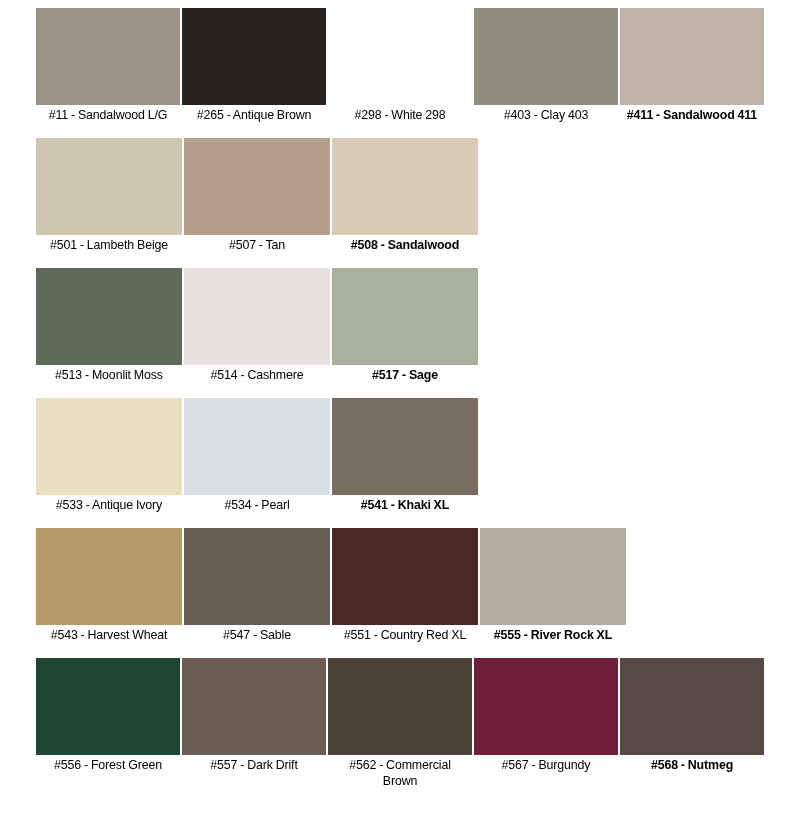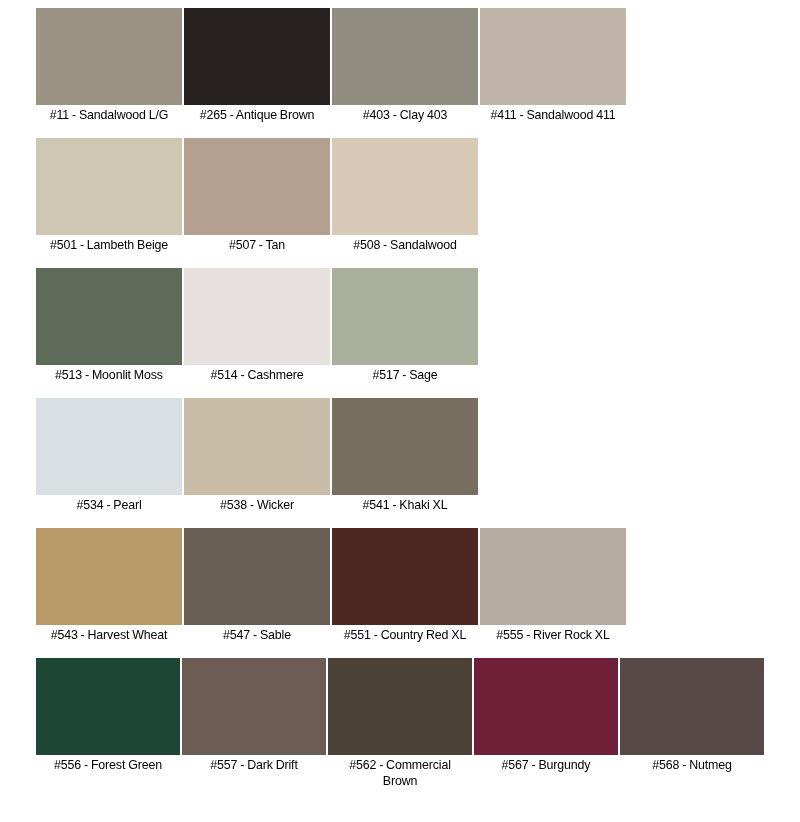--- a/index.html
+++ b/index.html
@@ -32,20 +32,21 @@
 
   .swatch-cell {
     width: 146px;
     margin-right: 2px;
     display: flex;
     flex-direction: column;
     align-items: stretch;
   }
   .swatch-cell:last-child {
     margin-right: 4px;
+    font-weight: bold;
   }
 
   .swatch-chip {
     width: 100%;
     height: 97px;
     display: block;
   }
 
   .swatch-label {
     font-size: 13.2px;
@@ -65,20 +66,24 @@
 
 <div id="swatch-grid">
     <div class="swatch-row">
       <div class="swatch-cell">
         <div class="swatch-chip" style="background-color: rgb(157, 147, 132);"></div>
         <div class="swatch-label">#11 - Sandalwood L/G</div>
       </div>
       <div class="swatch-cell">
         <div class="swatch-chip" style="background-color: rgb(40, 35, 32);"></div>
         <div class="swatch-label">#265 - Antique Brown</div>
+      </div>
+      <div class="swatch-cell">
+        <div class="swatch-chip" style="background-color: rgb(255, 255, 255);"></div>
+        <div class="swatch-label">#298 - White 298</div>
       </div>
       <div class="swatch-cell">
         <div class="swatch-chip" style="background-color: rgb(145, 141, 129);"></div>
         <div class="swatch-label">#403 - Clay 403</div>
       </div>
       <div class="swatch-cell">
         <div class="swatch-chip" style="background-color: rgb(192, 180, 169);"></div>
         <div class="swatch-label">#411 - Sandalwood 411</div>
       </div>
     </div>
@@ -105,26 +110,26 @@
         <div class="swatch-chip" style="background-color: rgb(230, 225, 222);"></div>
         <div class="swatch-label">#514 - Cashmere</div>
       </div>
       <div class="swatch-cell">
         <div class="swatch-chip" style="background-color: rgb(169, 177, 157);"></div>
         <div class="swatch-label">#517 - Sage</div>
       </div>
     </div>
     <div class="swatch-row">
       <div class="swatch-cell">
+        <div class="swatch-chip" style="background-color: rgb(234, 223, 192);"></div>
+        <div class="swatch-label">#533 - Antique Ivory</div>
+      </div>
+      <div class="swatch-cell">
         <div class="swatch-chip" style="background-color: rgb(218, 223, 228);"></div>
         <div class="swatch-label">#534 - Pearl</div>
-      </div>
-      <div class="swatch-cell">
-        <div class="swatch-chip" style="background-color: rgb(201, 189, 168);"></div>
-        <div class="swatch-label">#538 - Wicker</div>
       </div>
       <div class="swatch-cell">
         <div class="swatch-chip" style="background-color: rgb(119, 110, 96);"></div>
         <div class="swatch-label">#541 - Khaki XL</div>
       </div>
     </div>
     <div class="swatch-row">
       <div class="swatch-cell">
         <div class="swatch-chip" style="background-color: rgb(183, 154, 103);"></div>
         <div class="swatch-label">#543 - Harvest Wheat</div>

